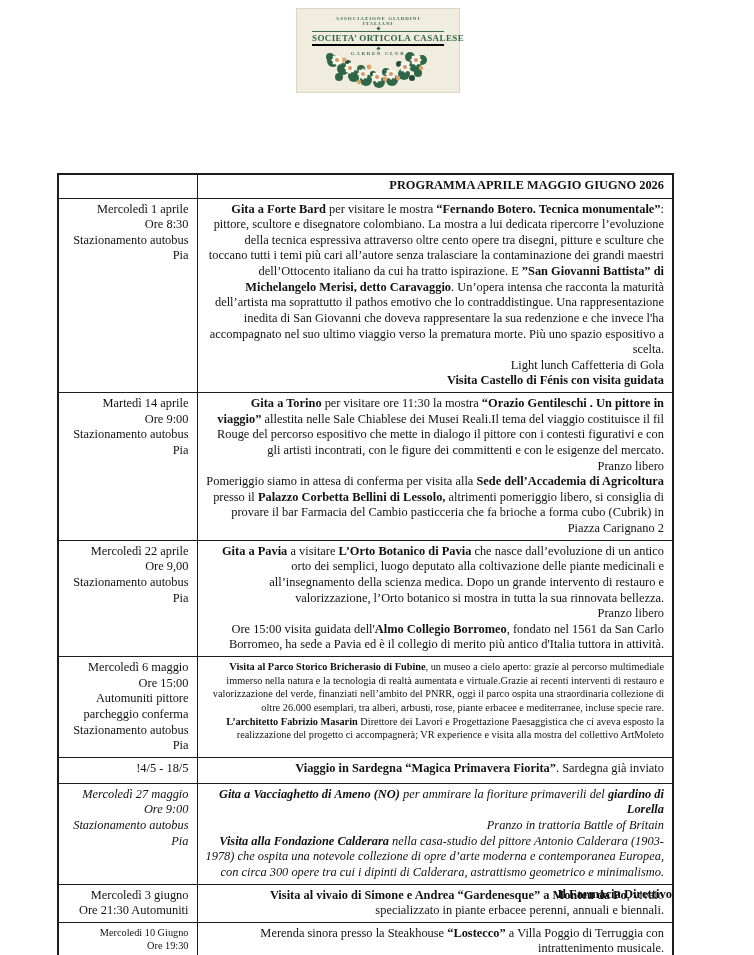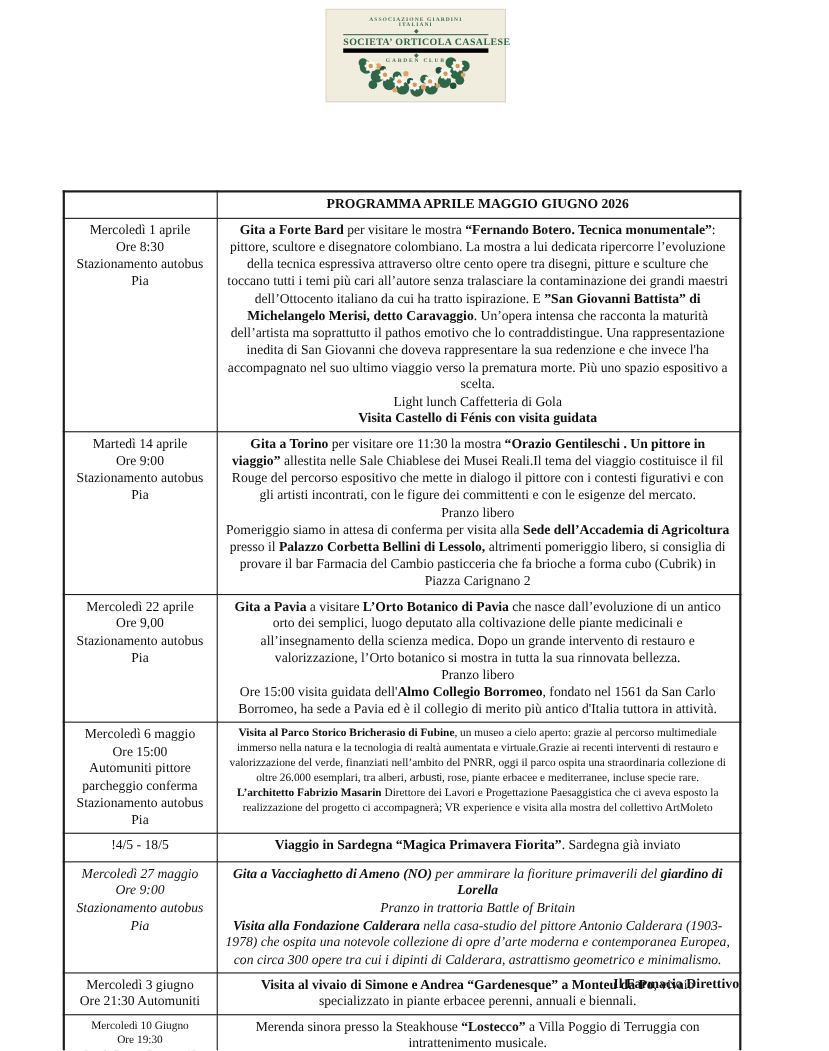--- a/index.html
+++ b/index.html
@@ -12,36 +12,36 @@
   .logo-card{
     position:absolute;left:296px;top:8px;width:164px;height:85px;
     background:#f0edde;border:1px solid #ddd6c4;box-sizing:border-box;
     text-align:center;
   }
   .logo-card .l1{margin-top:7px;font-size:5px;letter-spacing:1px;color:#3c6b52;font-weight:bold;}
   .logo-card .l2{font-size:5px;letter-spacing:1px;color:#3c6b52;font-weight:bold;}
   .logo-diamond{width:3px;height:3px;background:#3c6b52;transform:rotate(45deg);margin:1px auto;}
   .logo-name{
     width:132px;margin:0 auto;padding:1px 0;
-    border-top:1px solid #3c6b52;border-bottom:4px solid #000000;
+    border-top:1px solid #3c6b52;border-bottom:2px solid #000000;
     font-variant:small-caps;font-size:9px;letter-spacing:0.4px;
     color:#2f634a;font-weight:bold;white-space:nowrap;
   }
   .logo-sub{font-size:5px;letter-spacing:1.6px;color:#3c6b52;font-weight:bold;margin-top:1px;}
   .garland{position:absolute;left:22px;top:42px;}
   
   .prog-table{
     position:absolute;left:57px;top:173px;width:615px;
     border-collapse:collapse;table-layout:fixed;
     border:2px solid #1c1c1c;
     font-size:12.4px;line-height:1.26;
   }
   .prog-table td,.prog-table th{
     border:1px solid #1c1c1c;vertical-align:top;
-    padding:3px 8px 3px 7px;text-align:center;
+    padding:3px 8px 3px 7px;text-align:right;
     overflow:hidden;
   }
   .prog-table th{font-weight:bold;}
   .col-date{width:139px;}
   .col-desc{width:476px;}
   td.small-txt{font-size:10.3px;line-height:1.32;}
   .sans{font-family:"Liberation Sans","DejaVu Sans",sans-serif;font-size:0.95em;}
   
   .footer-sign{
     position:absolute;left:57px;top:887px;width:615px;

